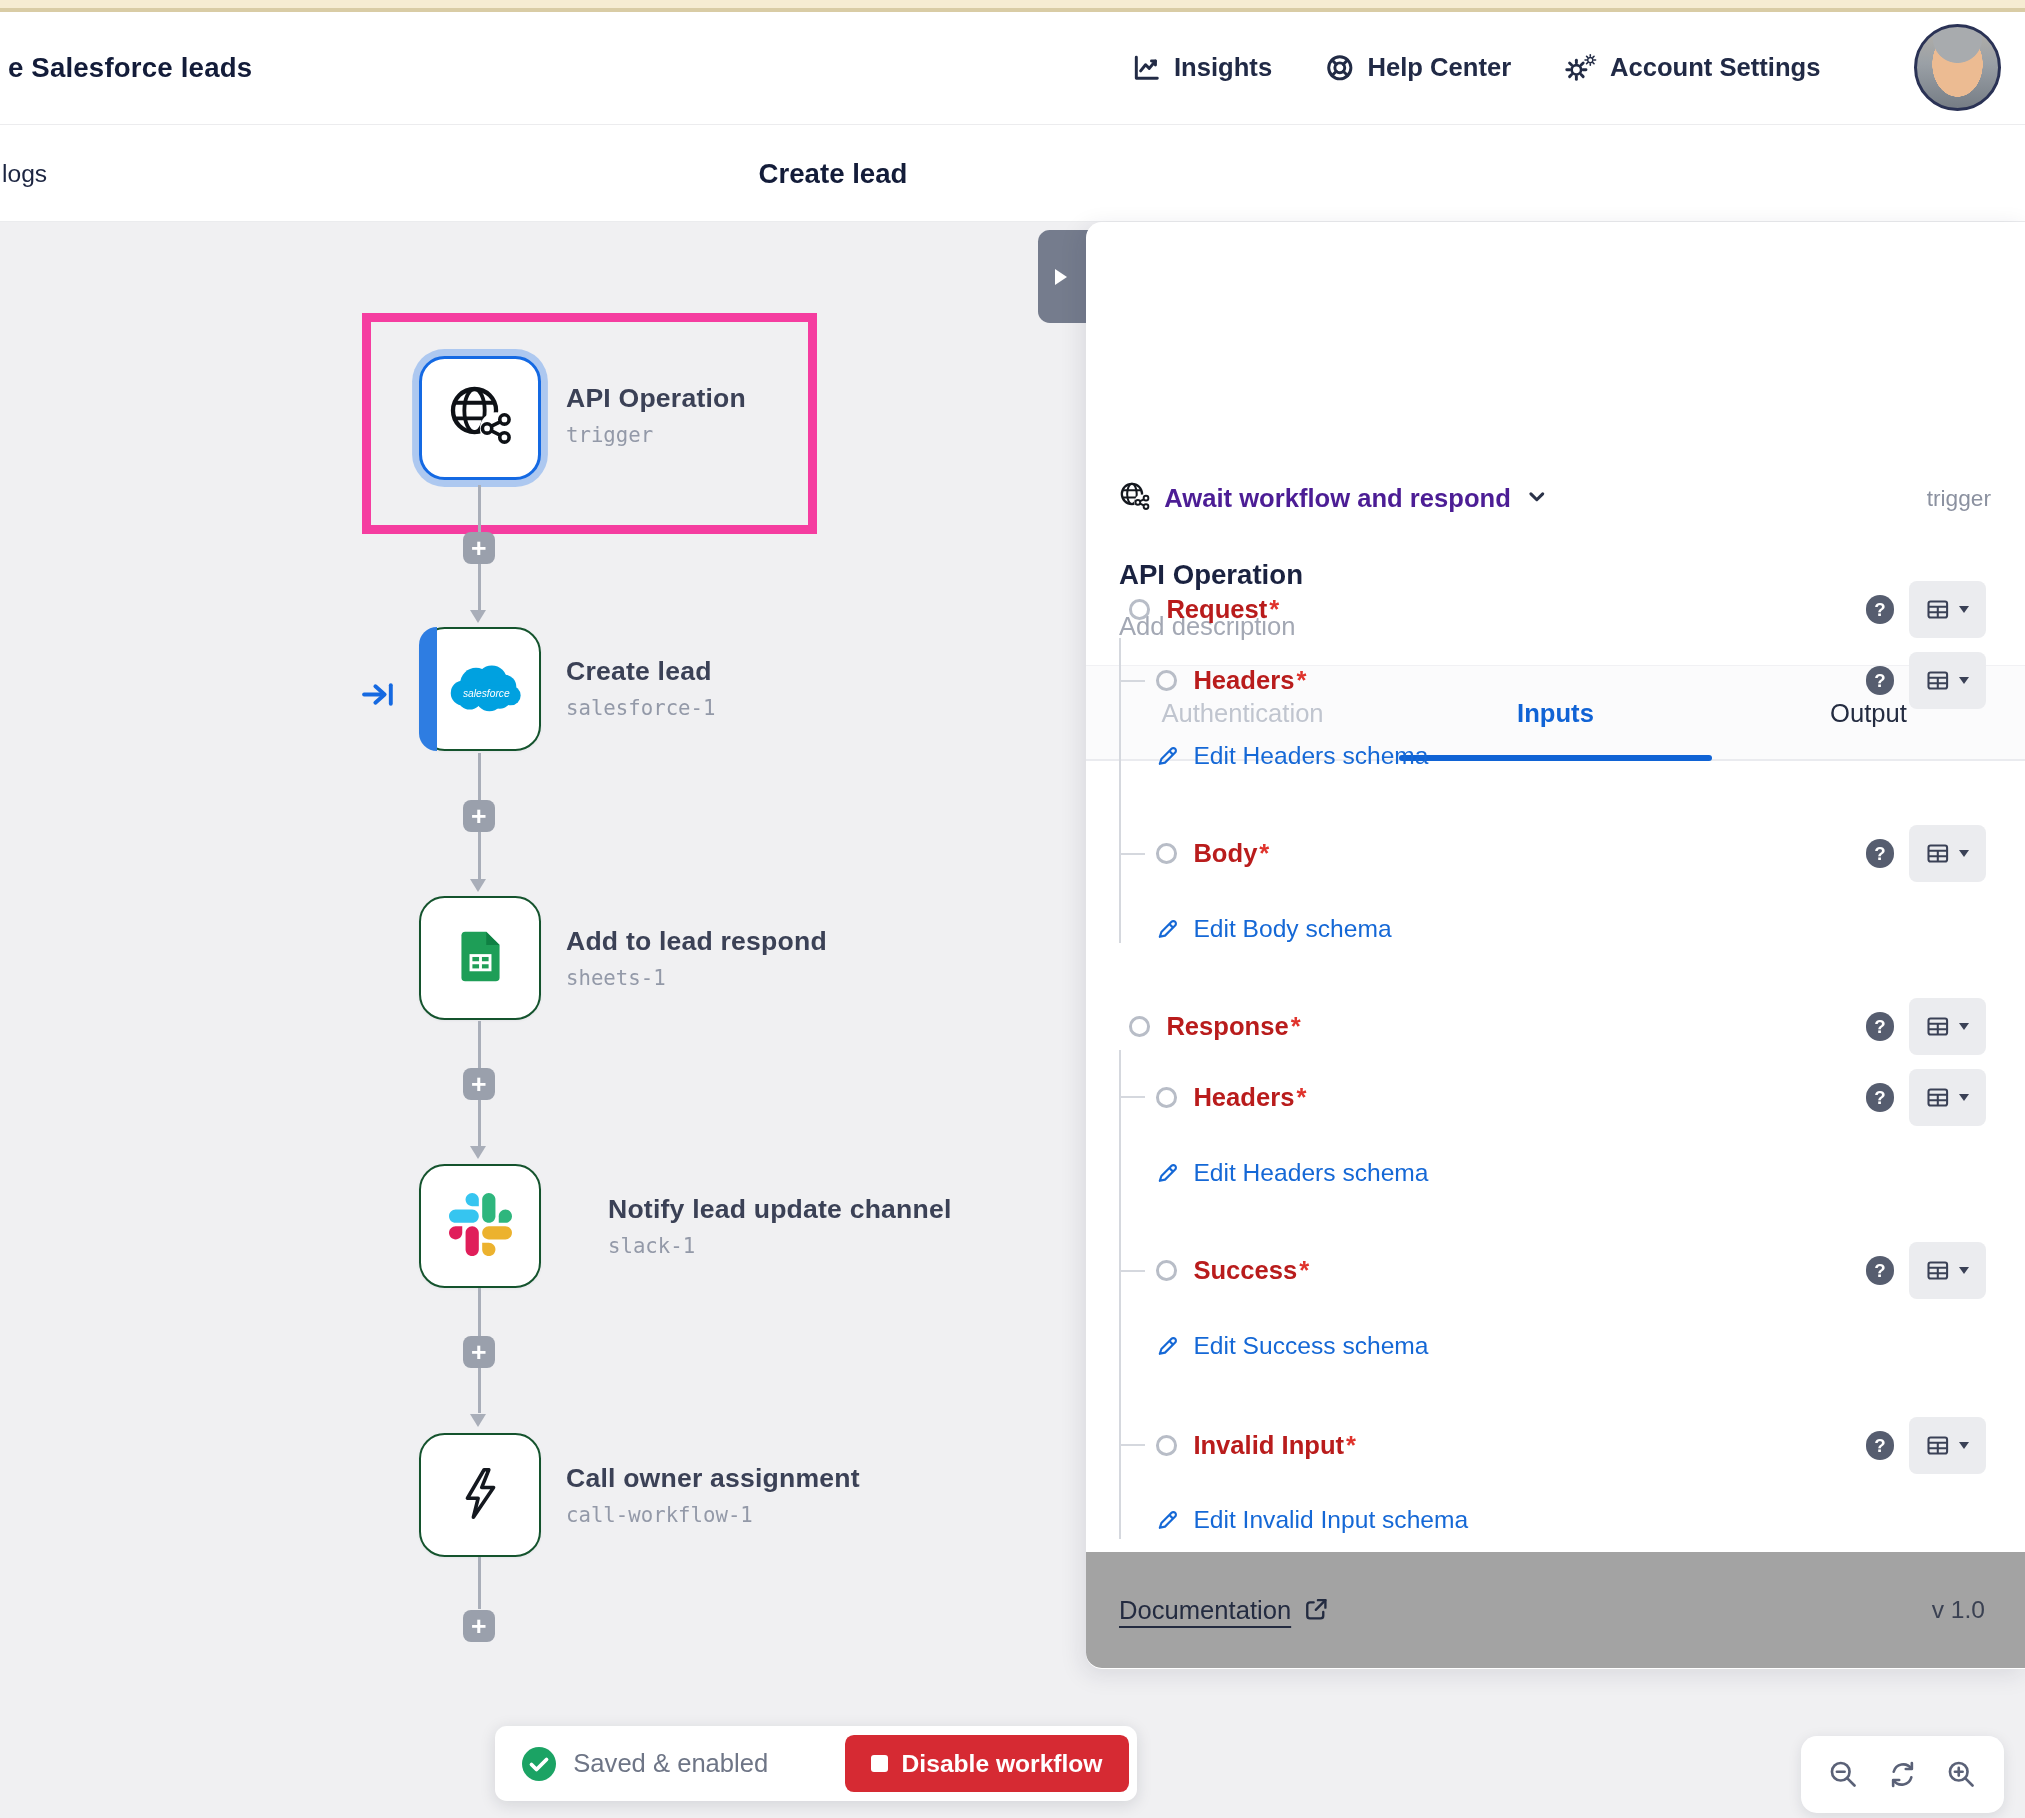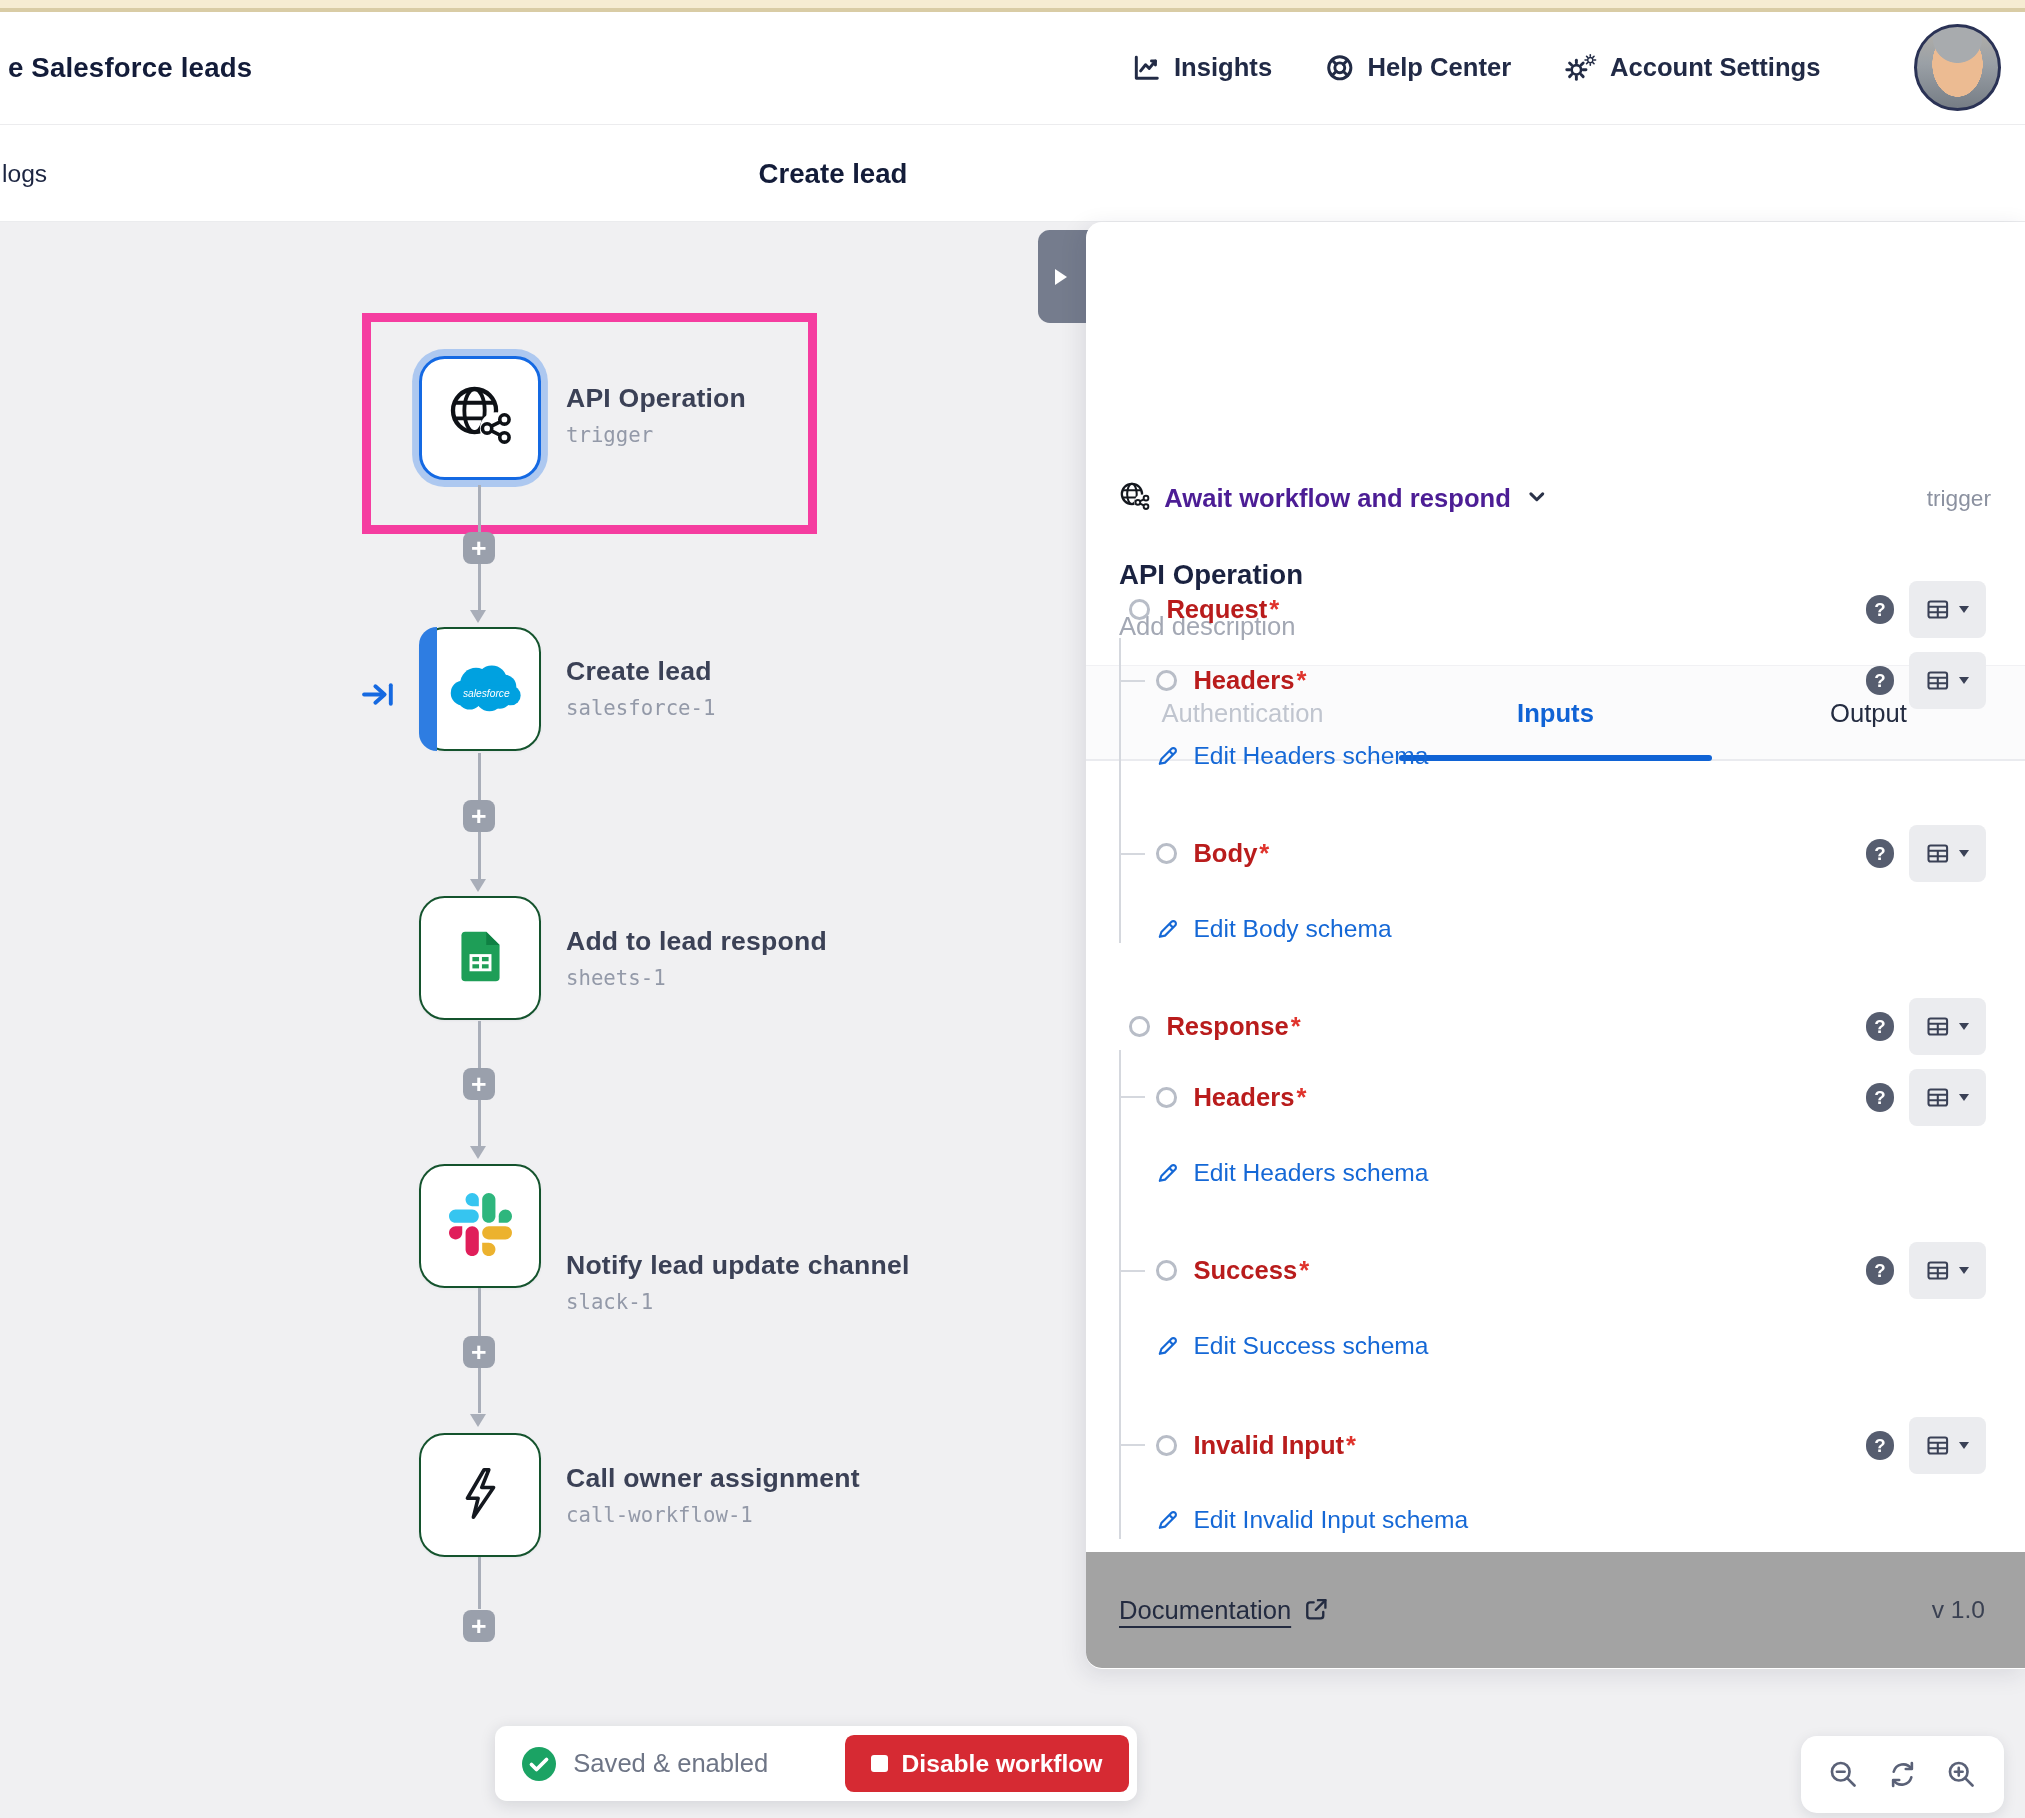--- a/index.html
+++ b/index.html
@@ -268,21 +268,21 @@
         <path d="M32.3 77.6c0-7.1 5.8-12.9 12.9-12.9s12.9 5.8 12.9 12.9v32.3c0 7.1-5.8 12.9-12.9 12.9s-12.9-5.8-12.9-12.9V77.6z" fill="#E01E5A"></path>
         <path d="M45.2 25.8c-7.1 0-12.9-5.8-12.9-12.9S38.1 0 45.2 0s12.9 5.8 12.9 12.9v12.9H45.2z" fill="#36C5F0"></path>
         <path d="M45.2 32.3c7.1 0 12.9 5.8 12.9 12.9s-5.8 12.9-12.9 12.9H12.9C5.8 58.1 0 52.3 0 45.2s5.8-12.9 12.9-12.9h32.3z" fill="#36C5F0"></path>
         <path d="M97 45.2c0-7.1 5.8-12.9 12.9-12.9s12.9 5.8 12.9 12.9-5.8 12.9-12.9 12.9H97V45.2z" fill="#2EB67D"></path>
         <path d="M90.5 45.2c0 7.1-5.8 12.9-12.9 12.9s-12.9-5.8-12.9-12.9V12.9C64.7 5.8 70.5 0 77.6 0s12.9 5.8 12.9 12.9v32.3z" fill="#2EB67D"></path>
         <path d="M77.6 97c7.1 0 12.9 5.8 12.9 12.9s-5.8 12.9-12.9 12.9-12.9-5.8-12.9-12.9V97h12.9z" fill="#ECB22E"></path>
         <path d="M77.6 90.5c-7.1 0-12.9-5.8-12.9-12.9s5.8-12.9 12.9-12.9h32.3c7.1 0 12.9 5.8 12.9 12.9s-5.8 12.9-12.9 12.9H77.6z" fill="#ECB22E"></path>
       </svg>
     </span>
   </div>
-  <div class="nlabel" style="top:1250px;">
+  <div class="nlabel" style="top:1194px;margin-left:42px;">
     <div class="t">Notify lead update channel</div>
     <div class="s">slack-1</div>
   </div>
 
   <div class="vline" style="top:1288px; height:125px;"></div>
   <div class="plus" style="top:1336px;">+</div>
   <div class="arrowhead" style="top:1414px;"></div>
 
   <div class="node" style="top:1433px;">
     <span>

